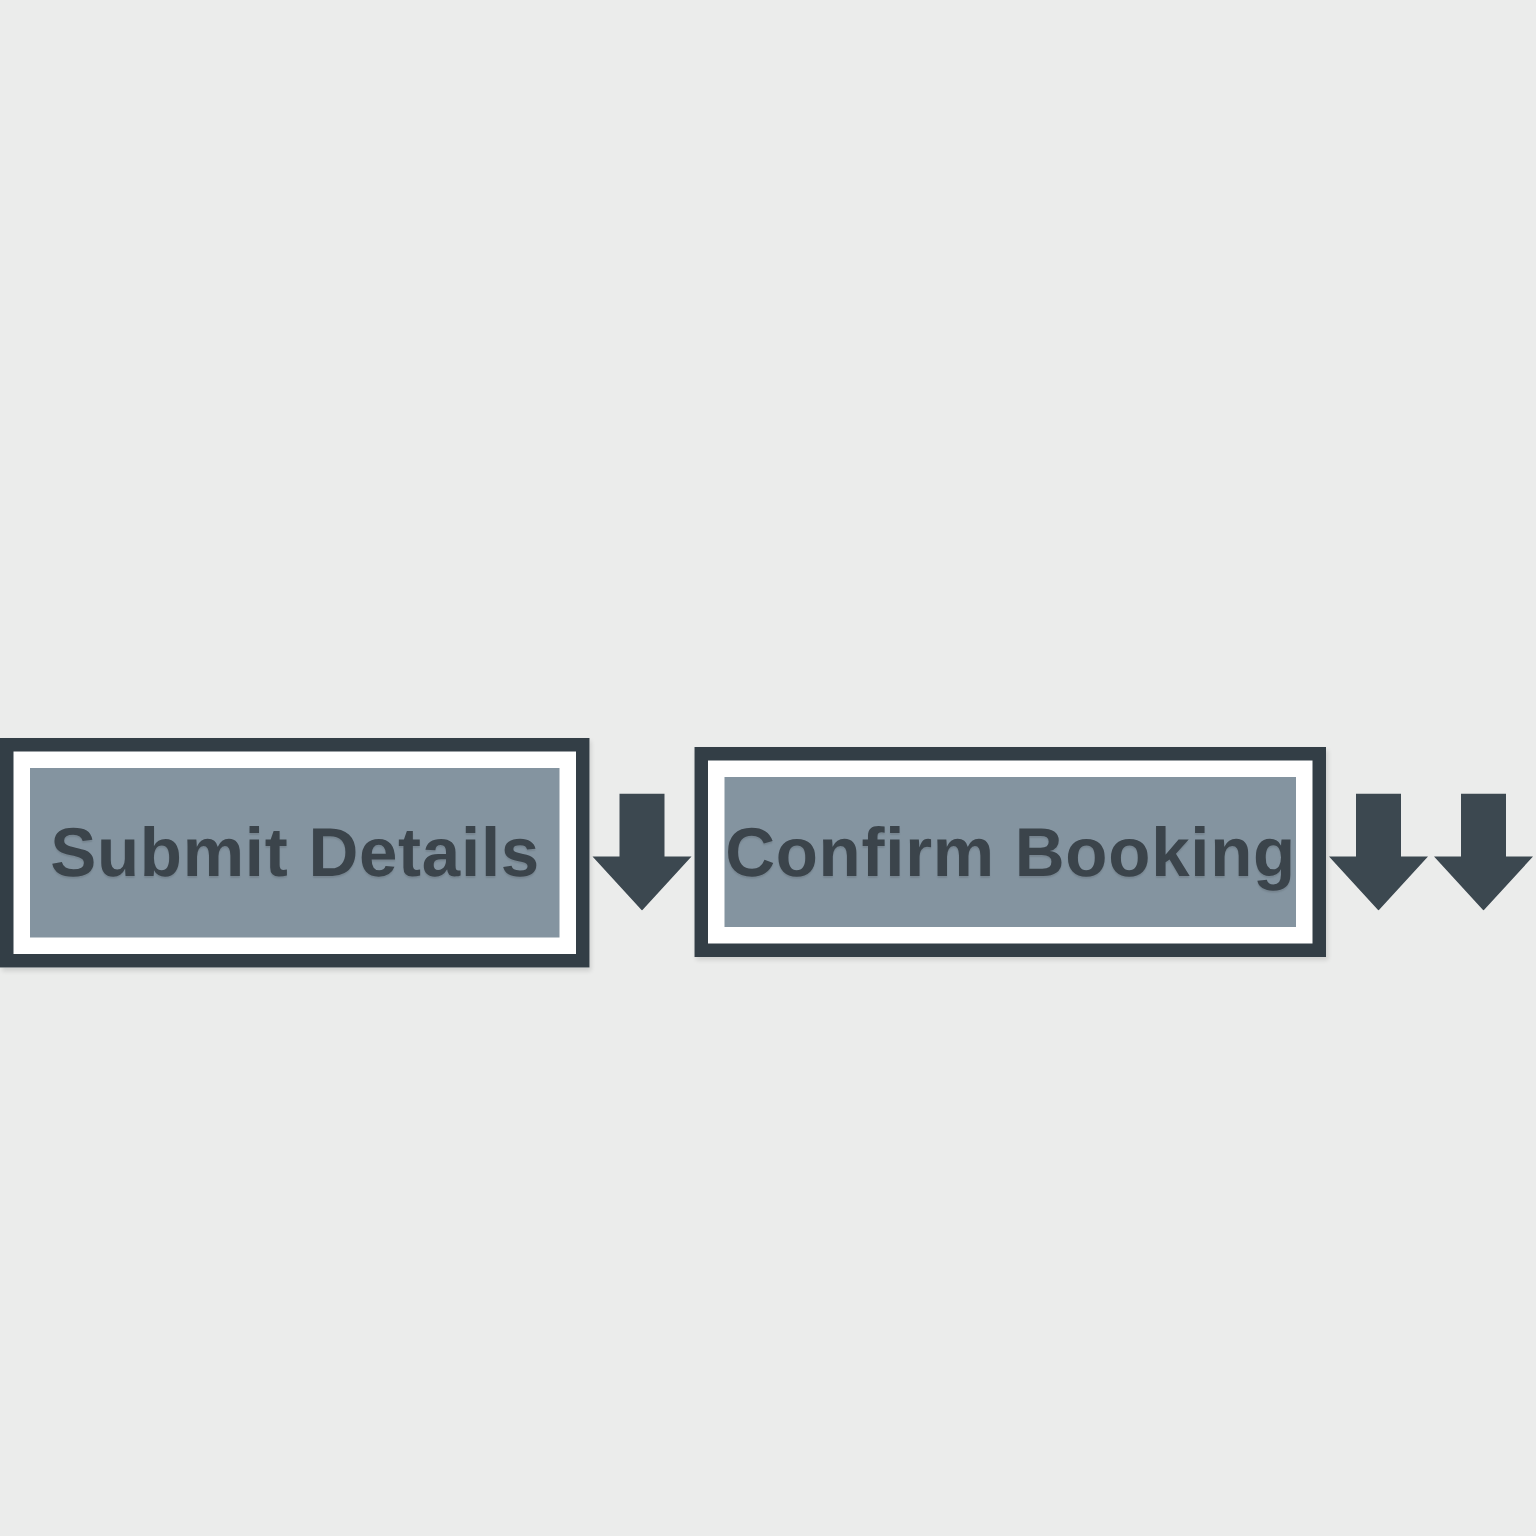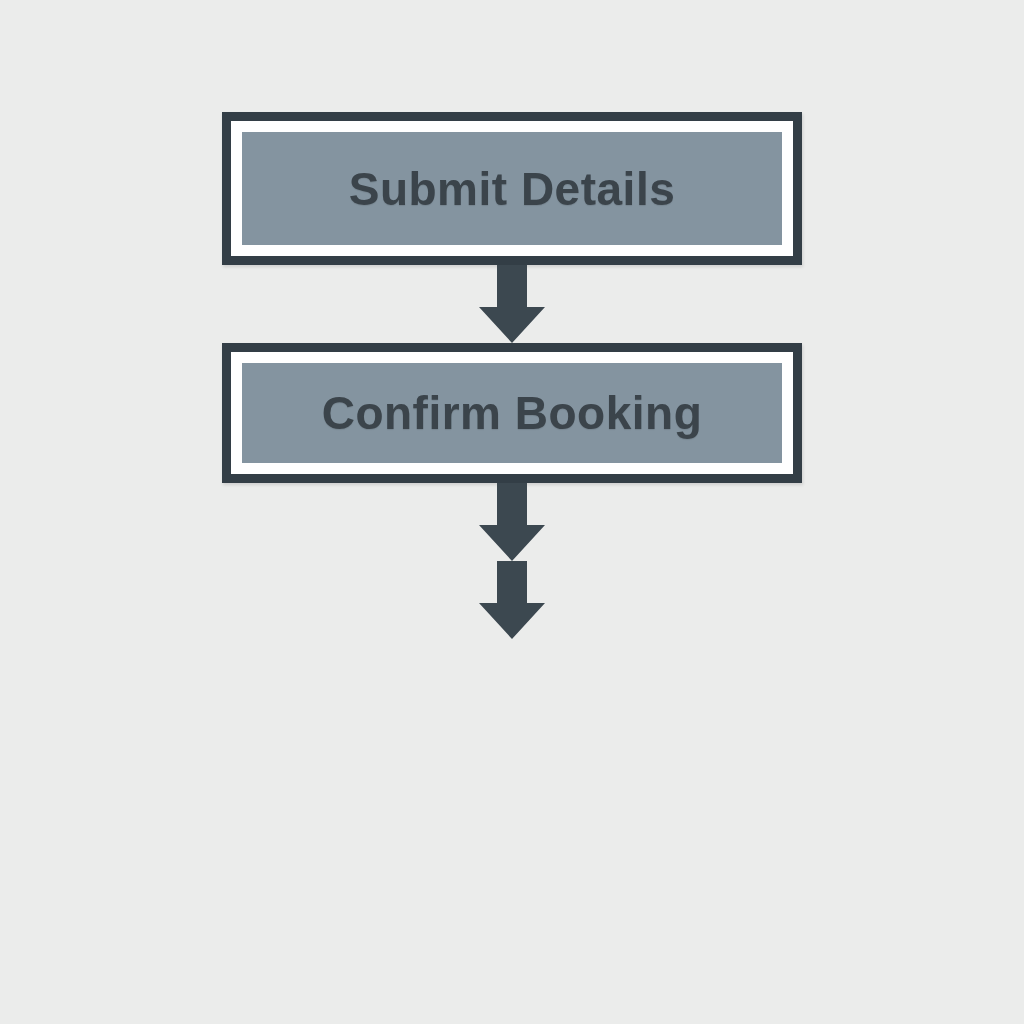--- a/index.html
+++ b/index.html
@@ -9,21 +9,21 @@
     font-family: "Liberation Sans", "DejaVu Sans", sans-serif;
   }
   body {
     background: var(--page-bg, #ebeceb);
     overflow: hidden;
   }
   .flow-canvas {
     width: 1024px;
     height: 1024px;
     display: flex;
-    flex-direction: column;
+    flex-direction: row;
     align-items: center;
     padding-top: 112px;
   }
   .step {
     width: 580px;
     background: var(--frame, #ffffff);
     border: 9px solid var(--border, #333e46);
     padding: 11px;
     box-shadow: 1px 2px 3px rgba(0,0,0,0.12);
   }

